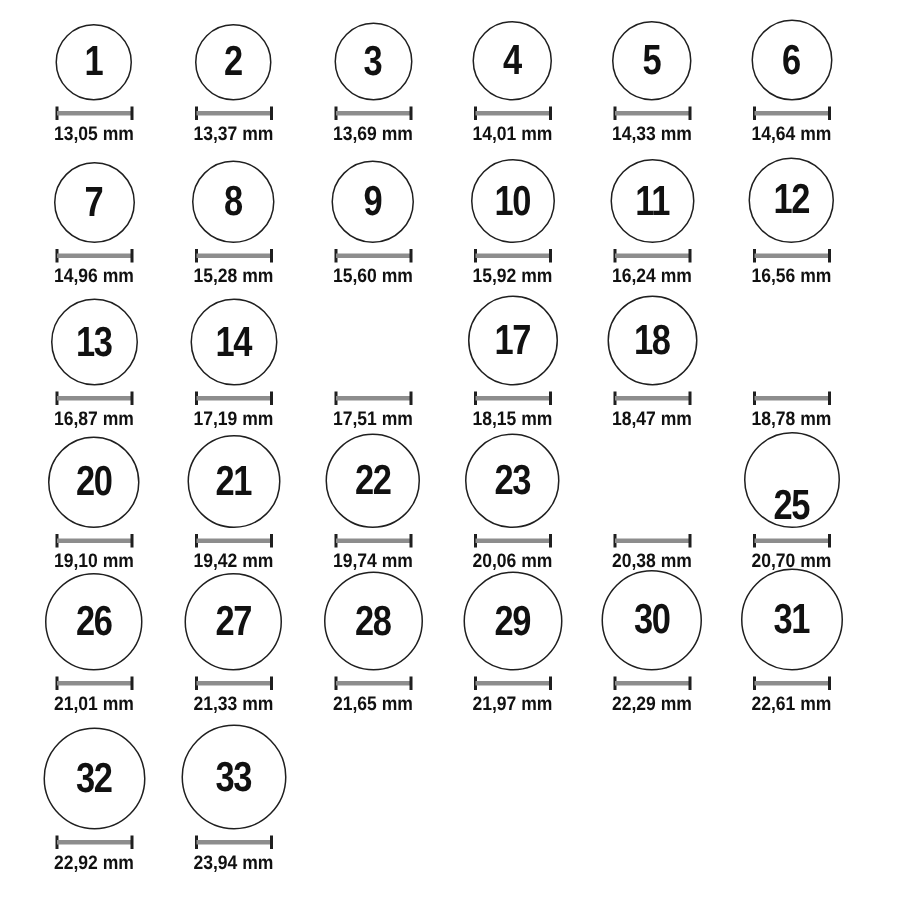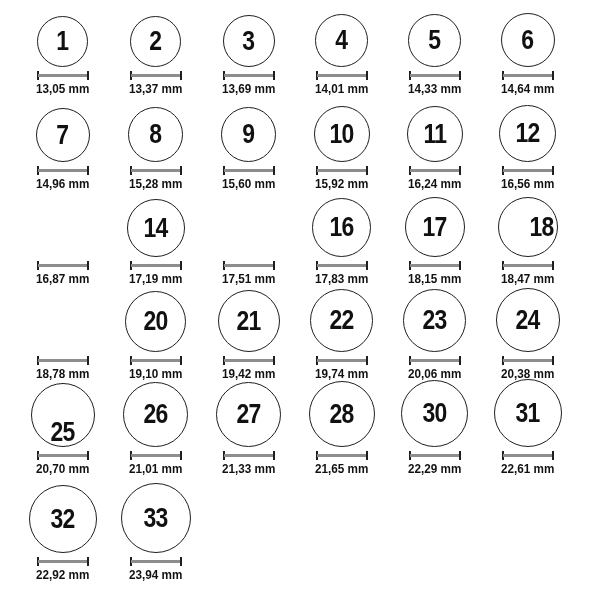--- a/index.html
+++ b/index.html
@@ -216,20 +216,23 @@
       <span class="num">12</span>
     </div>
     <div class="ruler">
       <span class="tick-left"></span>
       <span class="bar"></span>
       <span class="tick-right"></span>
     </div>
     <span class="mm-label">16,56 mm</span>
   </div>
       <div class="cell">
+    <div class="circle" style="width: 58px; height: 58px;">
+      <span class="num">13</span>
+    </div>
     <div class="ruler">
       <span class="tick-left"></span>
       <span class="bar"></span>
       <span class="tick-right"></span>
     </div>
     <span class="mm-label">16,87 mm</span>
   </div>
       <div class="cell">
     <div class="circle" style="width: 58px; height: 58px;">
       <span class="num">14</span>
@@ -243,43 +246,32 @@
   </div>
       <div class="cell">
     <div class="ruler">
       <span class="tick-left"></span>
       <span class="bar"></span>
       <span class="tick-right"></span>
     </div>
     <span class="mm-label">17,51 mm</span>
   </div>
       <div class="cell">
-    <div class="circle" style="width: 59px; height: 59px;">
-      <span class="num">16</span>
-    </div>
-    <div class="ruler">
-      <span class="tick-left"></span>
-      <span class="bar"></span>
-      <span class="tick-right"></span>
-    </div>
-    <span class="mm-label">17,83 mm</span>
-  </div>
-      <div class="cell">
     <div class="circle" style="width: 60px; height: 60px;">
       <span class="num">17</span>
     </div>
     <div class="ruler">
       <span class="tick-left"></span>
       <span class="bar"></span>
       <span class="tick-right"></span>
     </div>
     <span class="mm-label">18,15 mm</span>
   </div>
       <div class="cell">
-    <div class="circle" style="width: 60px; height: 60px; justify-content: flex-end;">
+    <div class="circle" style="width: 60px; height: 60px;">
       <span class="num">18</span>
     </div>
     <div class="ruler">
       <span class="tick-left"></span>
       <span class="bar"></span>
       <span class="tick-right"></span>
     </div>
     <span class="mm-label">18,47 mm</span>
   </div>
       <div class="cell">
@@ -328,23 +320,20 @@
       <span class="num">23</span>
     </div>
     <div class="ruler">
       <span class="tick-left"></span>
       <span class="bar"></span>
       <span class="tick-right"></span>
     </div>
     <span class="mm-label">20,06 mm</span>
   </div>
       <div class="cell">
-    <div class="circle" style="width: 64px; height: 64px;">
-      <span class="num">24</span>
-    </div>
     <div class="ruler">
       <span class="tick-left"></span>
       <span class="bar"></span>
       <span class="tick-right"></span>
     </div>
     <span class="mm-label">20,38 mm</span>
   </div>
       <div class="cell">
     <div class="circle" style="width: 64px; height: 64px; align-items: flex-end;">
       <span class="num">25</span>
@@ -381,20 +370,31 @@
       <div class="cell">
     <div class="circle" style="width: 66px; height: 66px;">
       <span class="num">28</span>
     </div>
     <div class="ruler">
       <span class="tick-left"></span>
       <span class="bar"></span>
       <span class="tick-right"></span>
     </div>
     <span class="mm-label">21,65 mm</span>
+  </div>
+      <div class="cell">
+    <div class="circle" style="width: 66px; height: 66px;">
+      <span class="num">29</span>
+    </div>
+    <div class="ruler">
+      <span class="tick-left"></span>
+      <span class="bar"></span>
+      <span class="tick-right"></span>
+    </div>
+    <span class="mm-label">21,97 mm</span>
   </div>
       <div class="cell">
     <div class="circle" style="width: 67px; height: 67px;">
       <span class="num">30</span>
     </div>
     <div class="ruler">
       <span class="tick-left"></span>
       <span class="bar"></span>
       <span class="tick-right"></span>
     </div>

